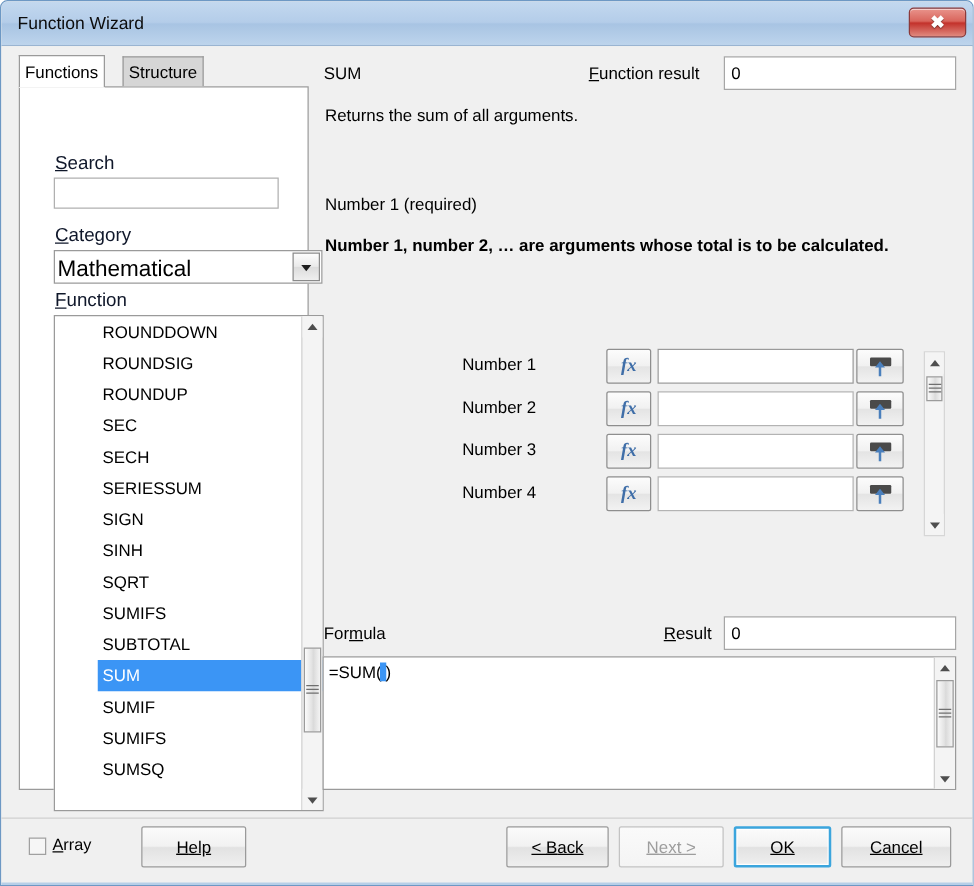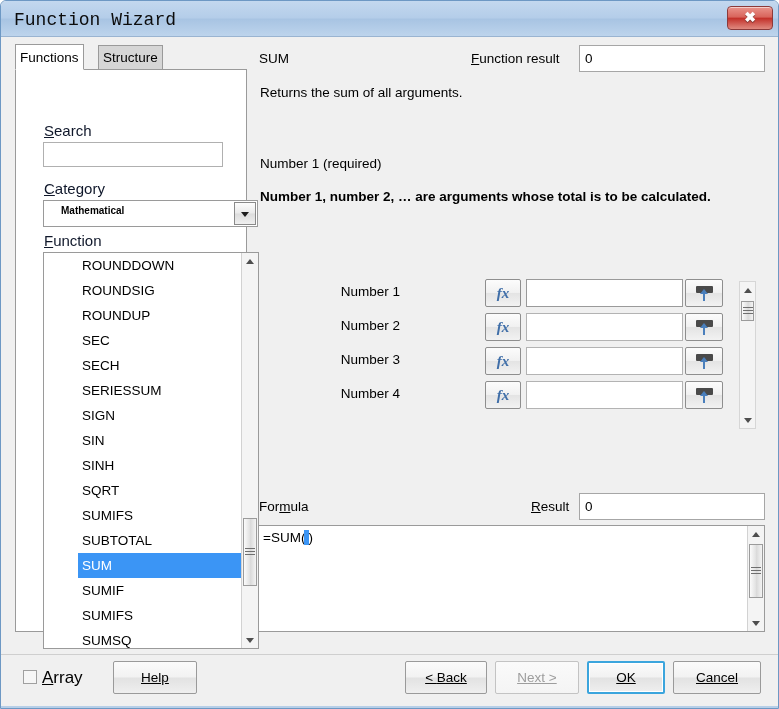--- a/index.html
+++ b/index.html
@@ -32,24 +32,23 @@
     width: 779px;
     height: 36px;
     background: linear-gradient(to bottom, #c3d8ef 0%, #b4cde9 48%, #a8c4e3 52%, #bdd4ec 100%);
     border-radius: 5px 5px 0 0;
     border-bottom: 1px solid #9ab4d1;
     box-sizing: border-box;
   }
   #title-text {
     position: absolute;
     left: 13px; top: 9px;
-    font-size: 18px;
+    font-size: 14px;
     color: #0c0c0c;
     white-space: nowrap;
-    font-family: Liberation Mono, monospace;
   }
   #close-button {
     position: absolute;
     right: 7px; top: 5px;
     width: 44px;
     height: 22px;
     border-radius: 4px;
     border: 1px solid #8c3a3a;
     background: linear-gradient(to bottom, #e9948c 0%, #d9655c 45%, #c3322b 52%, #e08a80 100%);
     box-shadow: inset 0 1px 0 rgba(255,255,255,.55);
@@ -154,24 +153,23 @@
     left: 27px; top: 130px;
     width: 215px;
     height: 27px;
     box-sizing: border-box;
     border: 1px solid #9a9a9a;
     background: #ffffff;
     cursor: pointer;
   }
   #category-value {
     position: absolute;
-    left: 17px; top: 4px;
-    font-size: 10px;
-    white-space: nowrap;
-    font-weight: bold;
+    left: 2px; top: 4px;
+    font-size: 18px;
+    white-space: nowrap;
   }
   #category-arrow-box {
     position: absolute;
     right: 1px; top: 1px;
     width: 22px;
     height: 23px;
     background: linear-gradient(to bottom, #fdfdfd 0%, #eaeaea 48%, #dcdcdc 52%, #efefef 100%);
     border: 1px solid #8a8a8a;
     box-sizing: border-box;
     cursor: pointer;
@@ -317,21 +315,21 @@
   
   #args-area {
     position: absolute;
     left: 258px; top: 242px;
     width: 506px;
     height: 190px;
   }
   .arg-row { position: absolute; left: 0; width: 100%; height: 28px; }
   .arg-label {
     position: absolute;
-    right: 365px;
+    right: 336px;
     top: 5px;
     font-size: 13.5px;
     white-space: nowrap;
   }
   .fx-btn {
     position: absolute;
     left: 226px; top: 0;
     width: 36px; height: 28px;
     box-sizing: border-box;
     border: 1px solid #8e8e8e;
@@ -469,21 +467,21 @@
     left: 22px; top: 15px;
     width: 14px; height: 14px;
     border: 1px solid #a0a0a0;
     background: #f6f6f6;
     box-sizing: border-box;
     cursor: pointer;
   }
   #array-label {
     position: absolute;
     left: 41px; top: 13px;
-    font-size: 17px;
+    font-size: 13px;
     cursor: pointer;
   }
   .btn {
     position: absolute;
     top: 6px;
     height: 33px;
     box-sizing: border-box;
     border: 1px solid #9a9a9a;
     border-radius: 2px;
     background: linear-gradient(to bottom, #fbfbfb 0%, #f2f2f2 48%, #e2e2e2 52%, #efefef 100%);
@@ -549,21 +547,20 @@
 
       <div id="function-list-wrap">
         <div id="function-list">
             <div class="func-item">ROUNDDOWN</div>
             <div class="func-item">ROUNDSIG</div>
             <div class="func-item">ROUNDUP</div>
             <div class="func-item">SEC</div>
             <div class="func-item">SECH</div>
             <div class="func-item">SERIESSUM</div>
             <div class="func-item">SIGN</div>
-            <div class="func-item">SIN</div>
             <div class="func-item">SINH</div>
             <div class="func-item">SQRT</div>
             <div class="func-item">SUMIFS</div>
             <div class="func-item">SUBTOTAL</div>
             <div class="func-item selected">SUM</div>
             <div class="func-item">SUMIF</div>
             <div class="func-item">SUMIFS</div>
             <div class="func-item">SUMSQ</div>
           </div>
         <div class="sb" id="func-sb">

